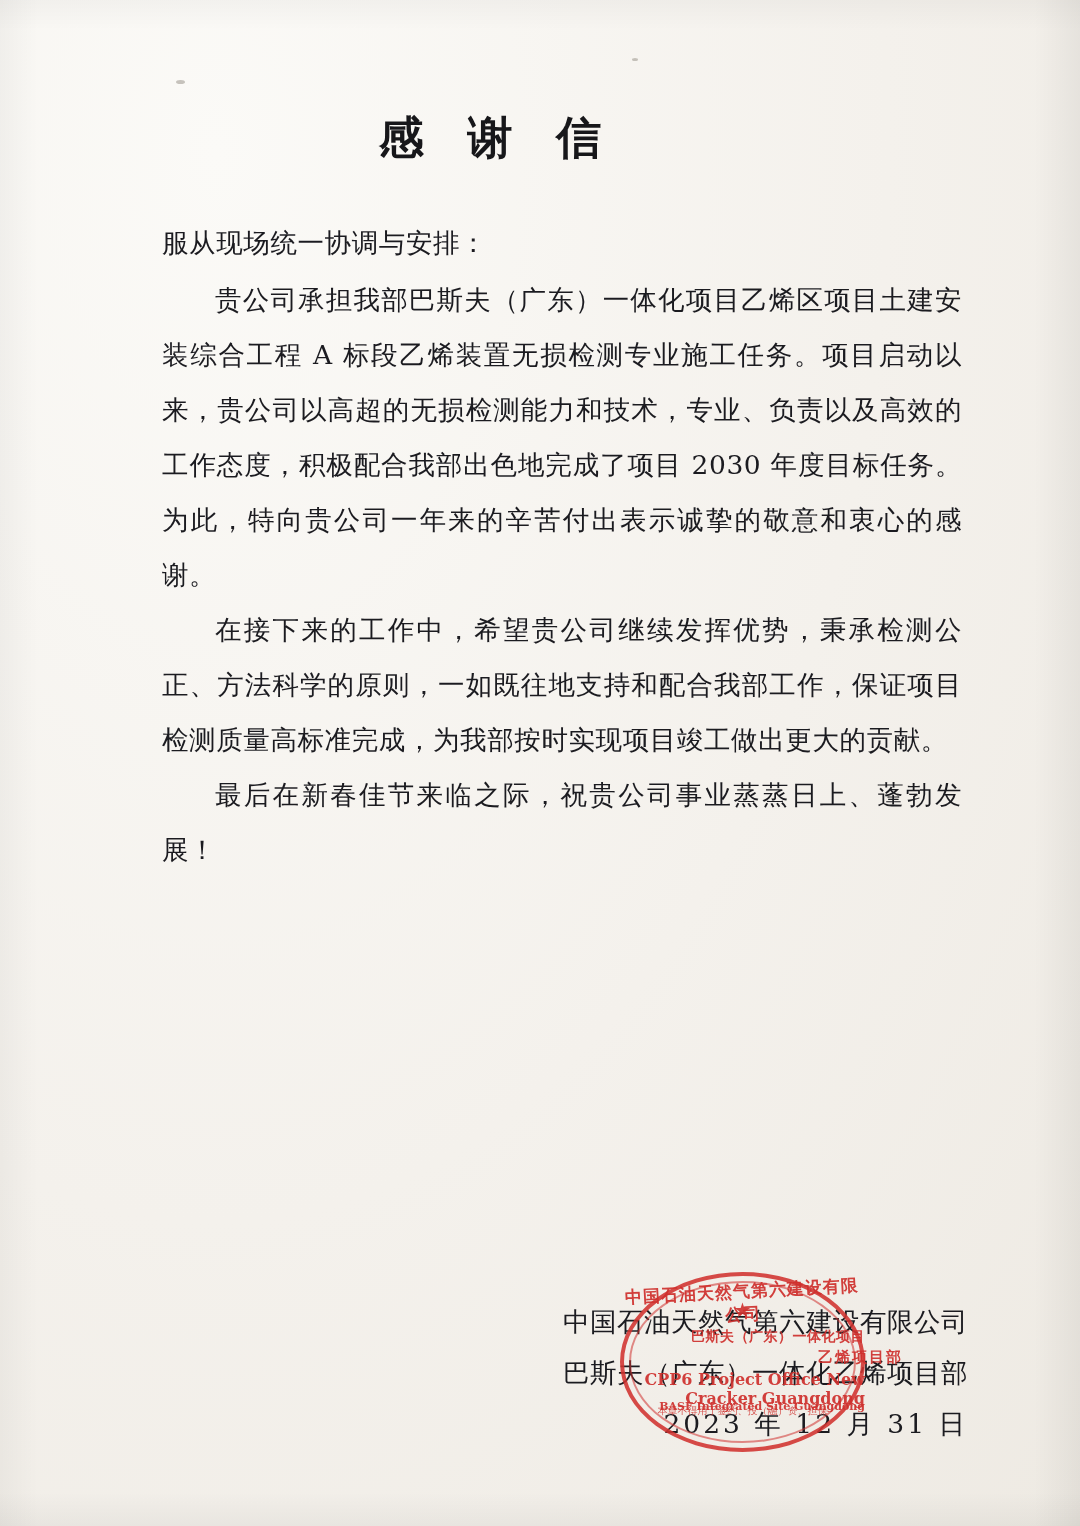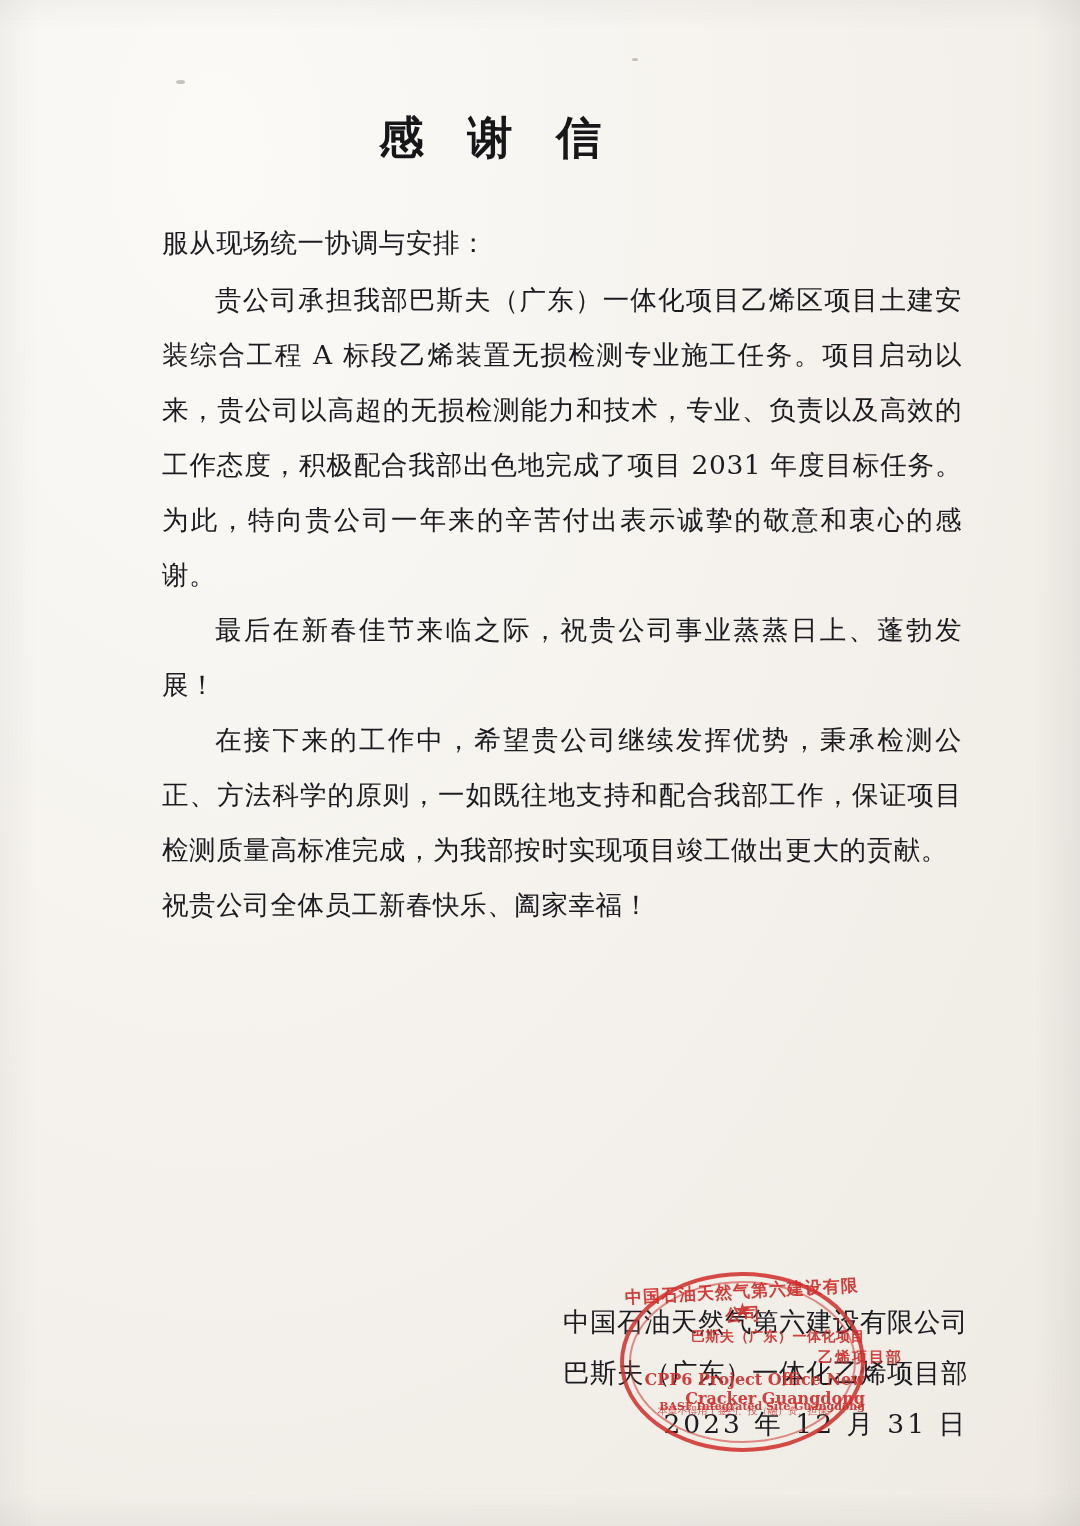--- a/index.html
+++ b/index.html
@@ -161,24 +161,23 @@
 
 <div id="page">
 
   <div class="speck" style="left:176px;top:80px;width:9px;height:4px;"></div>
   <div class="speck" style="left:632px;top:58px;width:6px;height:3px;"></div>
 
   <div class="doc-title">感 谢 信</div>
 
   <div class="body-block">
     <p class="salutation">服从现场统一协调与安排：</p>
-    <p class="para">贵公司承担我部巴斯夫（广东）一体化项目乙烯区项目土建安装综合工程 A 标段乙烯装置无损检测专业施工任务。项目启动以来，贵公司以高超的无损检测能力和技术，专业、负责以及高效的工作态度，积极配合我部出色地完成了项目 2031 年度目标任务。为此，特向贵公司一年来的辛苦付出表示诚挚的敬意和衷心的感谢。</p>
+    <p class="para">贵公司承担我部巴斯夫（广东）一体化项目乙烯区项目土建安装综合工程 A 标段乙烯装置无损检测专业施工任务。项目启动以来，贵公司以高超的无损检测能力和技术，专业、负责以及高效的工作态度，积极配合我部出色地完成了项目 2030 年度目标任务。为此，特向贵公司一年来的辛苦付出表示诚挚的敬意和衷心的感谢。</p>
+    <p class="para">在接下来的工作中，希望贵公司继续发挥优势，秉承检测公正、方法科学的原则，一如既往地支持和配合我部工作，保证项目检测质量高标准完成，为我部按时实现项目竣工做出更大的贡献。</p>
     <p class="para">最后在新春佳节来临之际，祝贵公司事业蒸蒸日上、蓬勃发展！</p>
-    <p class="para">在接下来的工作中，希望贵公司继续发挥优势，秉承检测公正、方法科学的原则，一如既往地支持和配合我部工作，保证项目检测质量高标准完成，为我部按时实现项目竣工做出更大的贡献。</p>
-    <p class="closing">祝贵公司全体员工新春快乐、阖家幸福！</p>
   </div>
 
   <div class="signature">
     <div class="sig-line">中国石油天然气第六建设有限公司</div>
     <div class="sig-line">巴斯夫（广东）一体化乙烯项目部</div>
     <div class="sig-line sig-date">2023 年 12 月 31 日</div>
   </div>
 
   <div class="seal">
     <div class="ring"></div>

